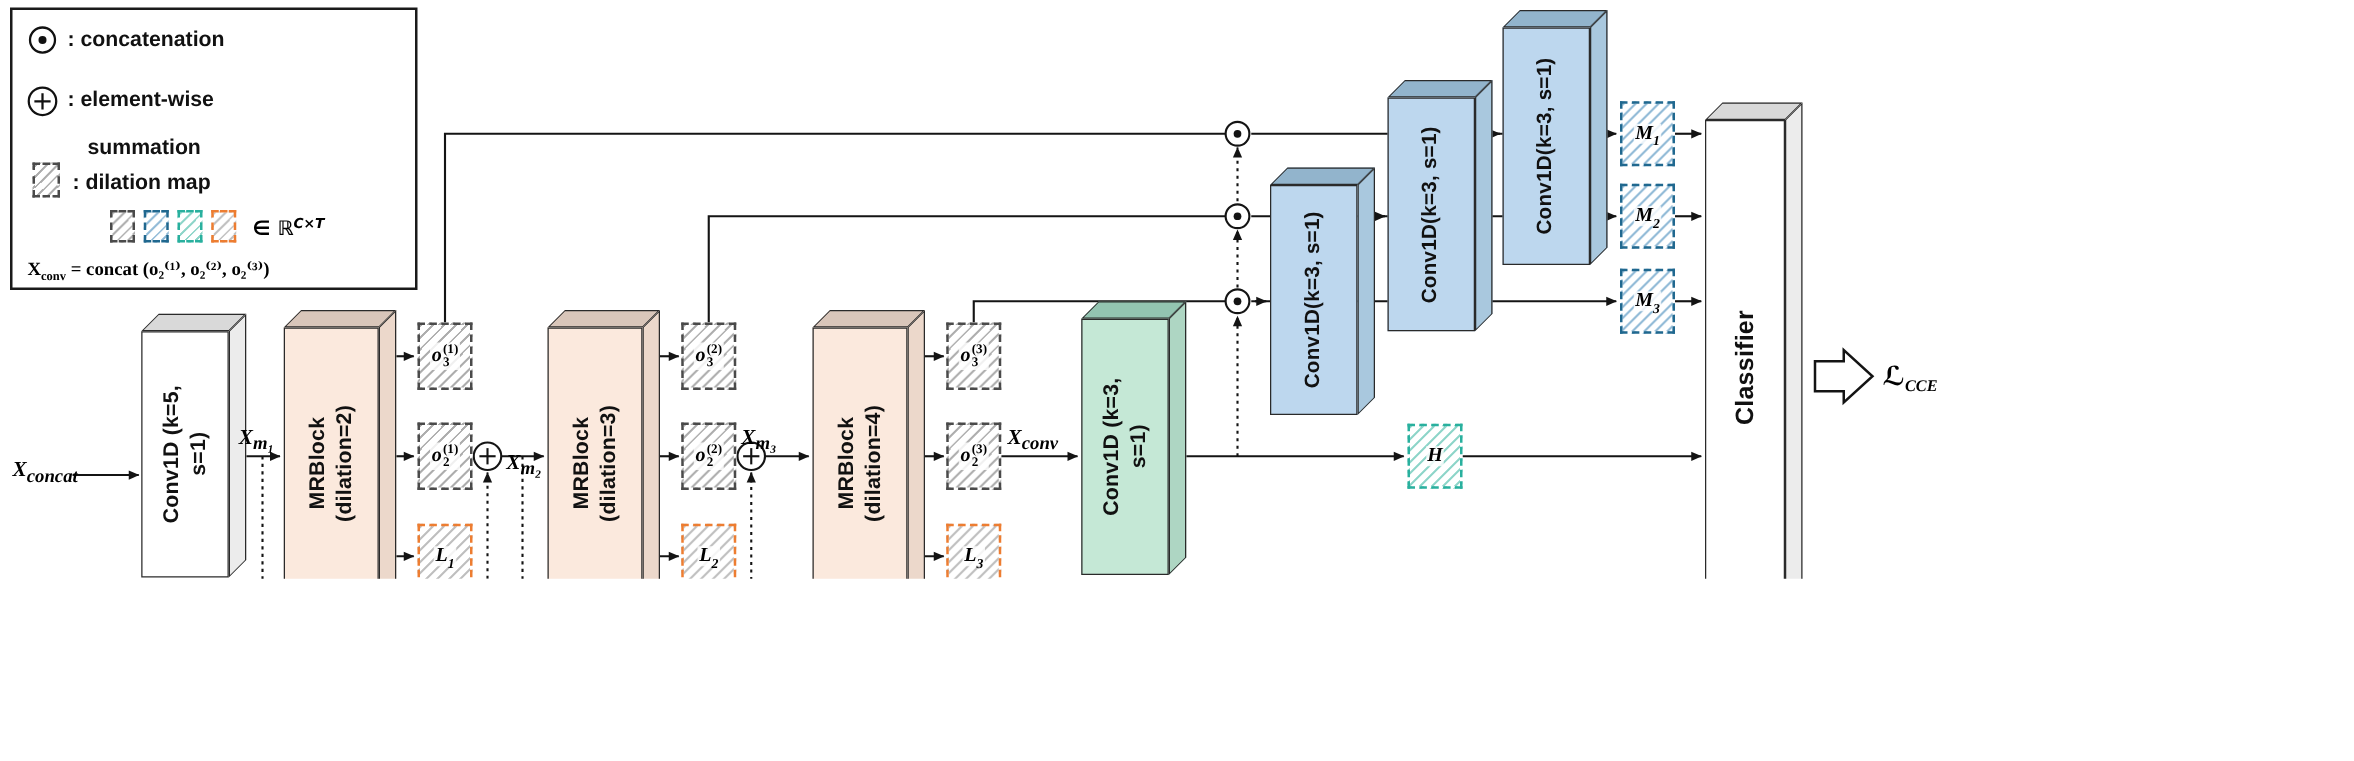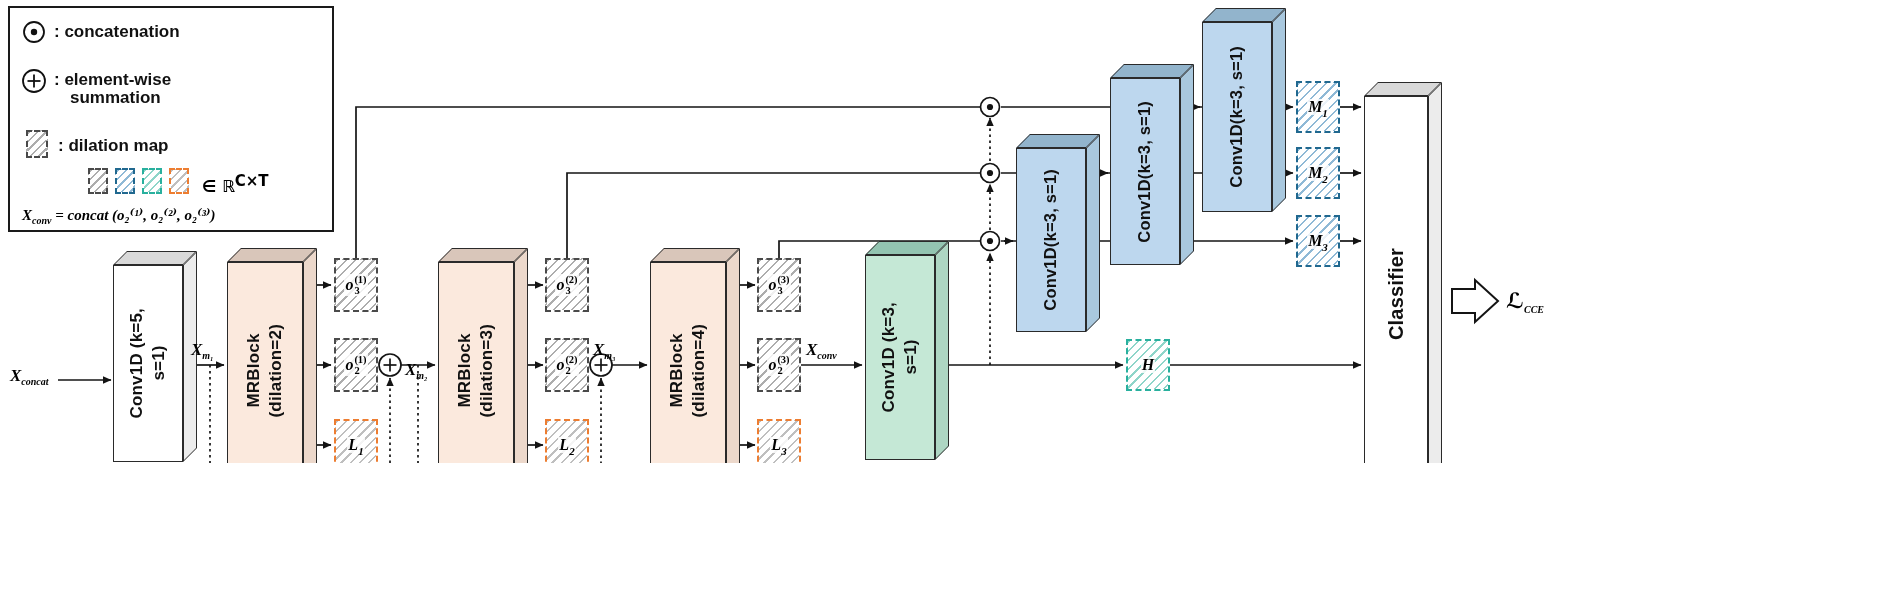--- a/index.html
+++ b/index.html
@@ -29,34 +29,34 @@
   .fm-label{font-family:"Liberation Serif","DejaVu Serif",serif;font-style:italic;font-weight:bold;
     font-size:16px;color:#000;background:rgba(255,255,255,.82);padding:0 1px;line-height:1.05;
     display:inline-flex;align-items:center}
   .fm-label .ss{display:inline-flex;flex-direction:column;font-size:10.5px;font-style:normal;
     font-weight:bold;line-height:1.05;margin-left:1px}
   .fm-label sub{font-size:11px;line-height:1;align-self:flex-end;transform:translateY(4px)}
 
   
   .lbl{position:absolute;z-index:4;font-family:"Liberation Serif","DejaVu Serif",serif;
     font-style:italic;font-weight:bold;font-size:17px;color:#000;white-space:nowrap}
-  .lbl sub{font-size:10px;font-family:"Liberation Serif","DejaVu Sans",serif}
+  .lbl sub{font-size:15px;font-family:"Liberation Serif","DejaVu Sans",serif}
   .lbl.big{font-size:21px}
 
   
   .legend{position:absolute;left:8px;top:6px;width:326px;height:226px;border:2px solid #1a1a1a;
     background:#fff;z-index:5}
   .legend .li{position:absolute}
   .lg-text{font-size:17px;font-weight:bold;color:#111}
   .swatch{display:inline-block;width:20px;height:26px;border:2px dashed var(--bc);
     background:repeating-linear-gradient(135deg,var(--hc) 0 1.5px,#fff 1.5px 6px)}
   .member{font-family:"DejaVu Sans",sans-serif;font-weight:bold;font-size:16px}
-  .member sup{font-size:15px;}
+  .member sup{font-size:11px;font-style:italic}
   .lg-formula{font-family:"Liberation Serif","DejaVu Serif","DejaVu Sans",serif;font-weight:bold;
-    font-style:italic;font-size:15px;white-space:nowrap}
+    font-size:15px;white-space:nowrap}
   .lg-formula sub{font-size:10px}
 </style>
 </head>
 <body>
 
 <div class="stage">
 
   <svg class="wires" width="1883" height="609">
     <defs>
       <marker id="ah" markerUnits="userSpaceOnUse" markerWidth="10" markerHeight="9" refX="8.5" refY="4.5" orient="auto">
@@ -141,21 +141,21 @@
       <circle cx="12" cy="12" r="3.2" fill="#111"></circle>
     </svg>
     <span class="li lg-text" style="left:44px;top:14px">: concatenation</span>
 
     <svg class="li" style="left:11px;top:60px" width="26" height="26">
       <circle cx="13" cy="13" r="11" fill="#fff" stroke="#111" stroke-width="1.8"></circle>
       <line x1="6.5" y1="13" x2="19.5" y2="13" stroke="#111" stroke-width="1.8"></line>
       <line x1="13" y1="6.5" x2="13" y2="19.5" stroke="#111" stroke-width="1.8"></line>
     </svg>
     <span class="li lg-text" style="left:44px;top:62px">: element-wise</span>
-    <span class="li lg-text" style="left:60px;top:80px">summation</span>
+    <span class="li lg-text" style="left:60px;top:100px">summation</span>
 
     <span class="li swatch" style="left:16px;top:122px;width:22px;height:28px;--bc:#4a4a4a;--hc:#adadad"></span>
     <span class="li lg-text" style="left:48px;top:128px">: dilation map</span>
 
     <span class="li swatch" style="left:78px;top:160px;--bc:#4a4a4a;--hc:#adadad"></span>
     <span class="li swatch" style="left:105px;top:160px;--bc:#20688f;--hc:#8fb9d6"></span>
     <span class="li swatch" style="left:132px;top:160px;--bc:#29b09e;--hc:#8ed5c9"></span>
     <span class="li swatch" style="left:159px;top:160px;--bc:#ED7D31;--hc:#bfbfbf"></span>
     <span class="li member" style="left:192px;top:164px">
       <span>∈ ℝ</span><sup>C×T</sup>
@@ -370,16 +370,16 @@
   <div class="lbl" style="left:405px;top:360px">
     <span>X</span><sub>m₂</sub>
   </div>
   <div class="lbl" style="left:593px;top:340px">
     <span>X</span><sub>m₃</sub>
   </div>
   <div class="lbl" style="left:806px;top:340px">
     <span>X</span><sub>conv</sub>
   </div>
   <div class="lbl big" style="left:1506px;top:288px;font-family:'DejaVu Serif','DejaVu Sans',serif">
-    <span>ℒ</span><sub style="font-size:10px">CCE</sub>
+    <span>ℒ</span><sub style="font-size:13px">CCE</sub>
   </div>
 
 </div>
 
 </body></html>

